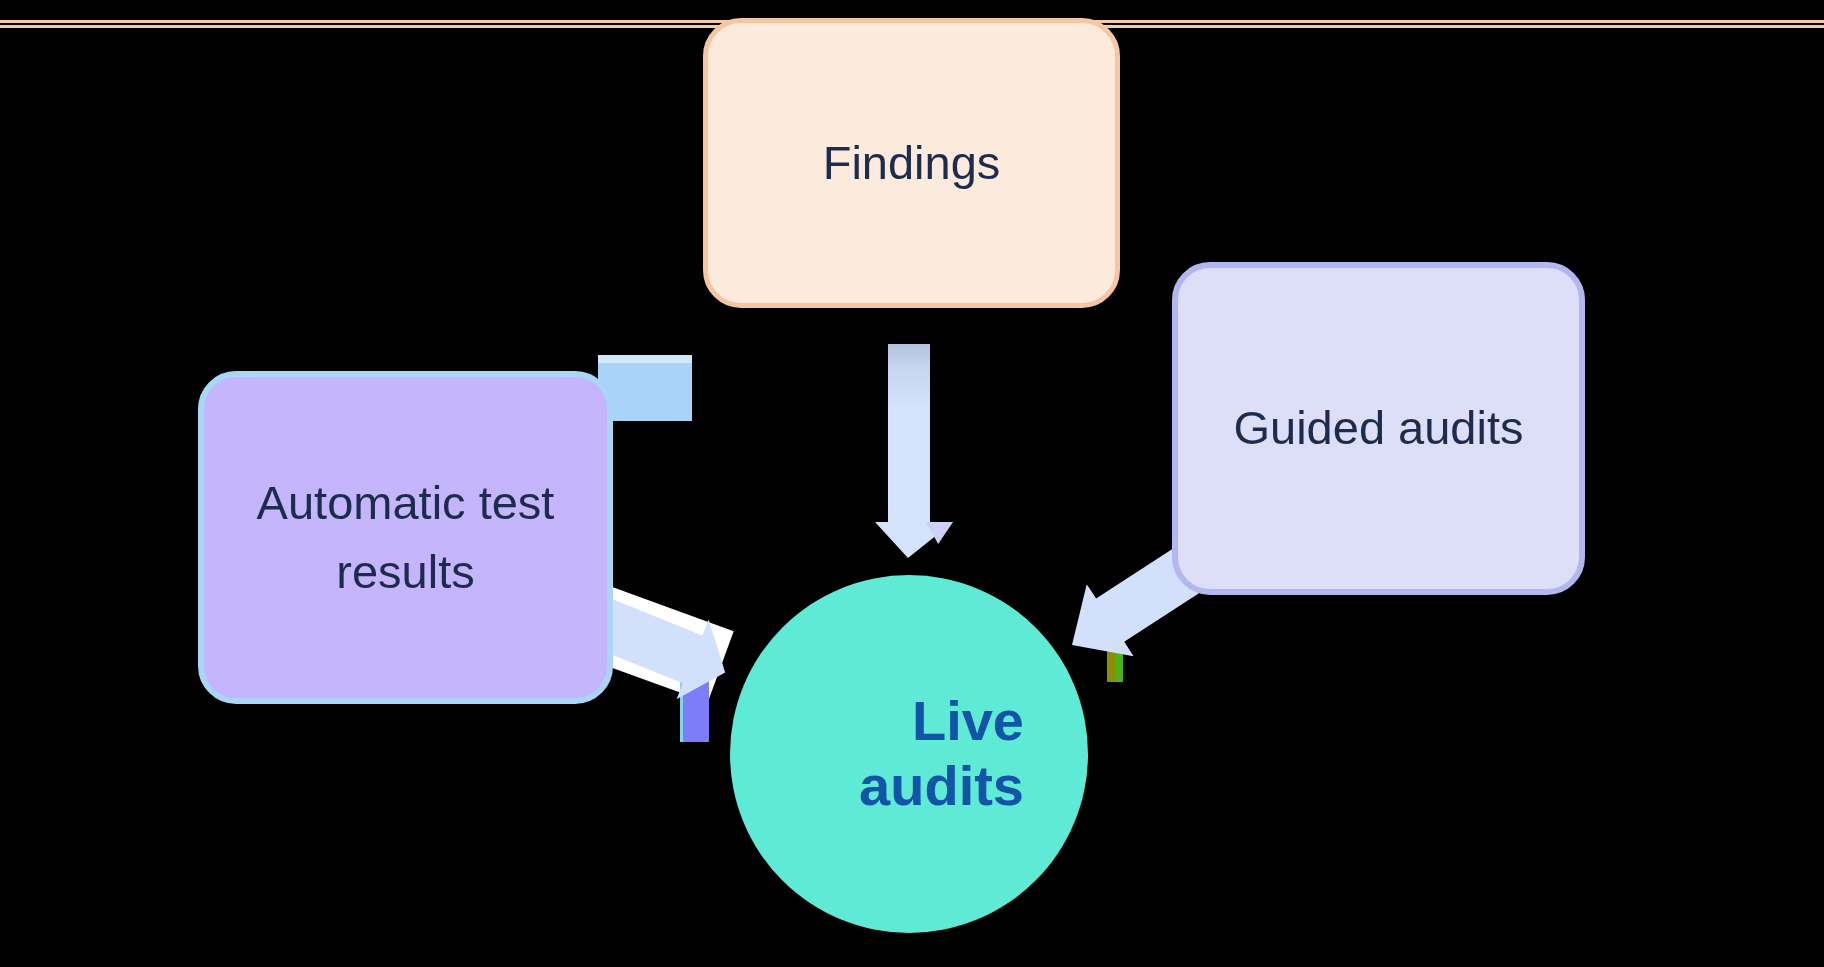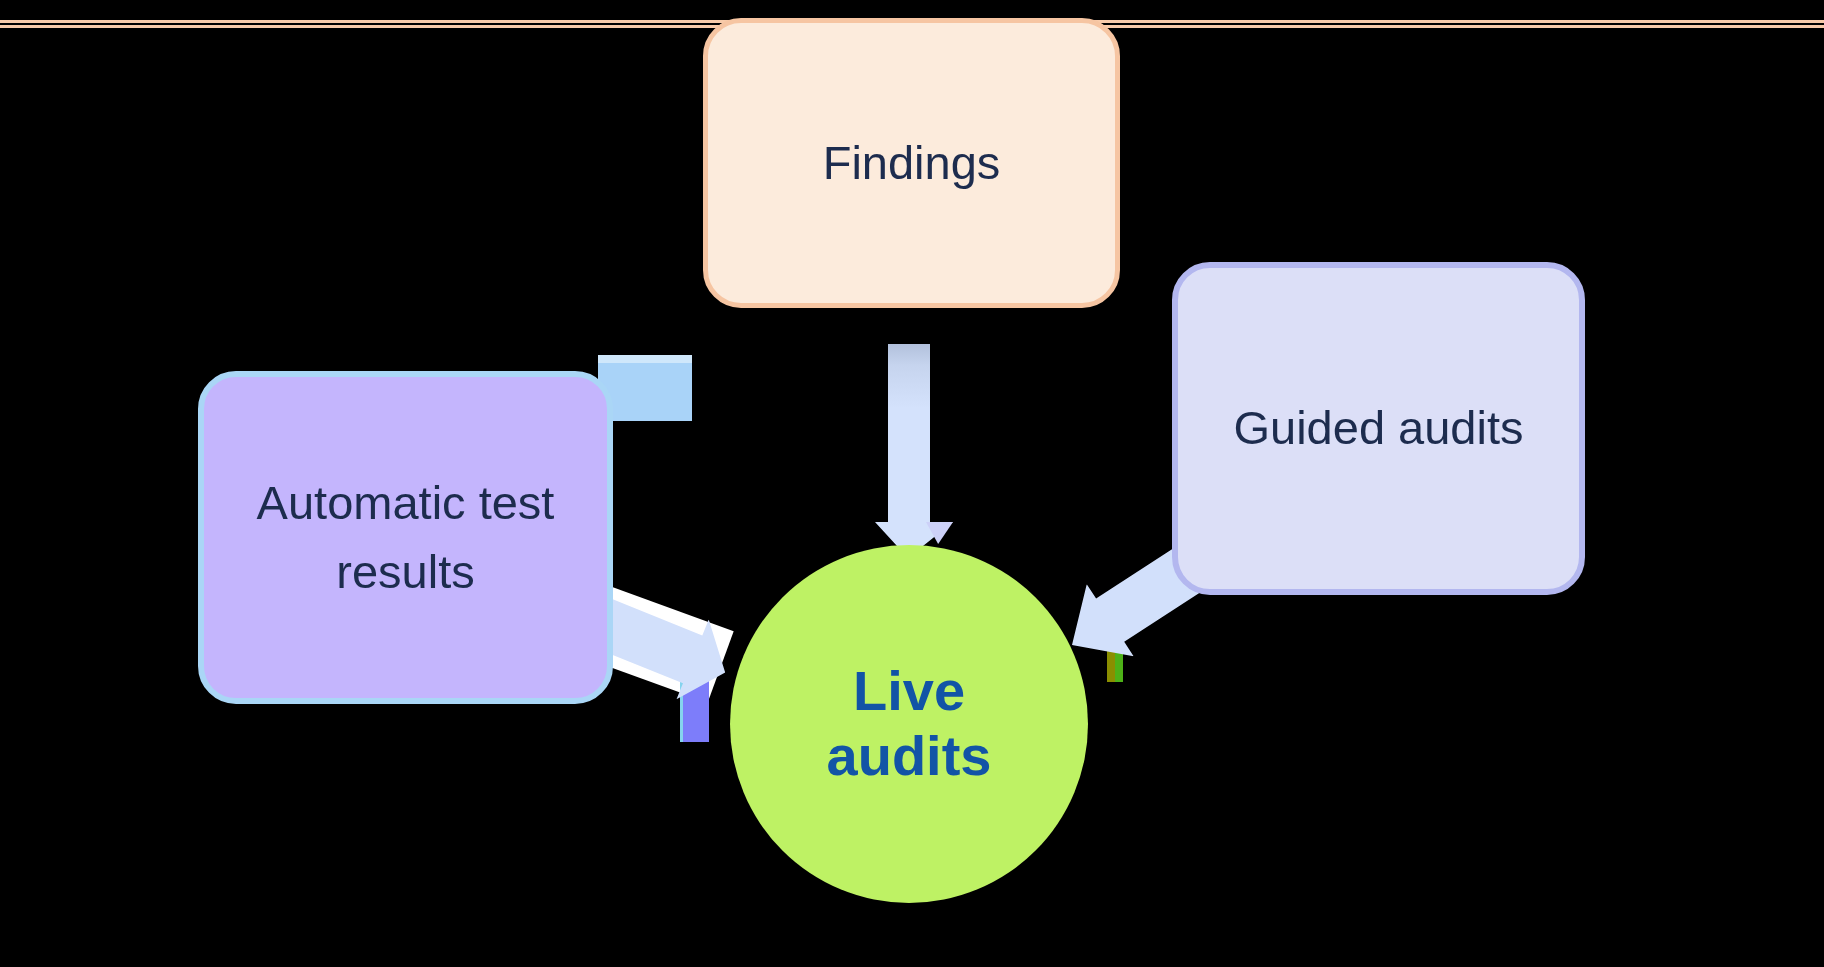--- a/index.html
+++ b/index.html
@@ -17,22 +17,22 @@
     box-sizing:border-box;border-radius:38px;
     display:flex;align-items:center;justify-content:center;text-align:center;
     font-size:47px;line-height:1.45;color:#1d2c4e;
   }
   .node-findings{left:703px;top:18px;width:417px;height:290px;background:#fcebdc;border:5px solid #f6c5a2;}
   .node-automatic{left:198px;top:355px;width:415px;height:333px;background:#c4b5fd;border:6px solid #aad6f6;padding:16px 20px;margin-top:16px;}
   .node-guided{left:1172px;top:262px;width:413px;height:333px;background:#dcdff7;border:6px solid #b3b7ef;}
 
   
   .circle{
-    left:730px;top:545px;width:358px;height:358px;border-radius:50%;background:#bef264;
-    display:flex;align-items:center;justify-content:center;text-align:center;
+    left:730px;top:575px;width:358px;height:358px;border-radius:50%;background:#5eead4;
+    display:flex;align-items:center;justify-content:center;text-align:right;
   }
   .circle .label{
     width:230px;font-size:56px;font-weight:bold;line-height:1.16;color:#1254a6;
   }
 
   
   .arrow{background:#d2e0fb;}
   .arrow-down{
     left:875px;top:344px;width:78px;height:214px;
     background:linear-gradient(180deg,#b2c1dc 0%,#c6d4ee 10%,#d4e2fc 30%,#d4e2fc 100%);

